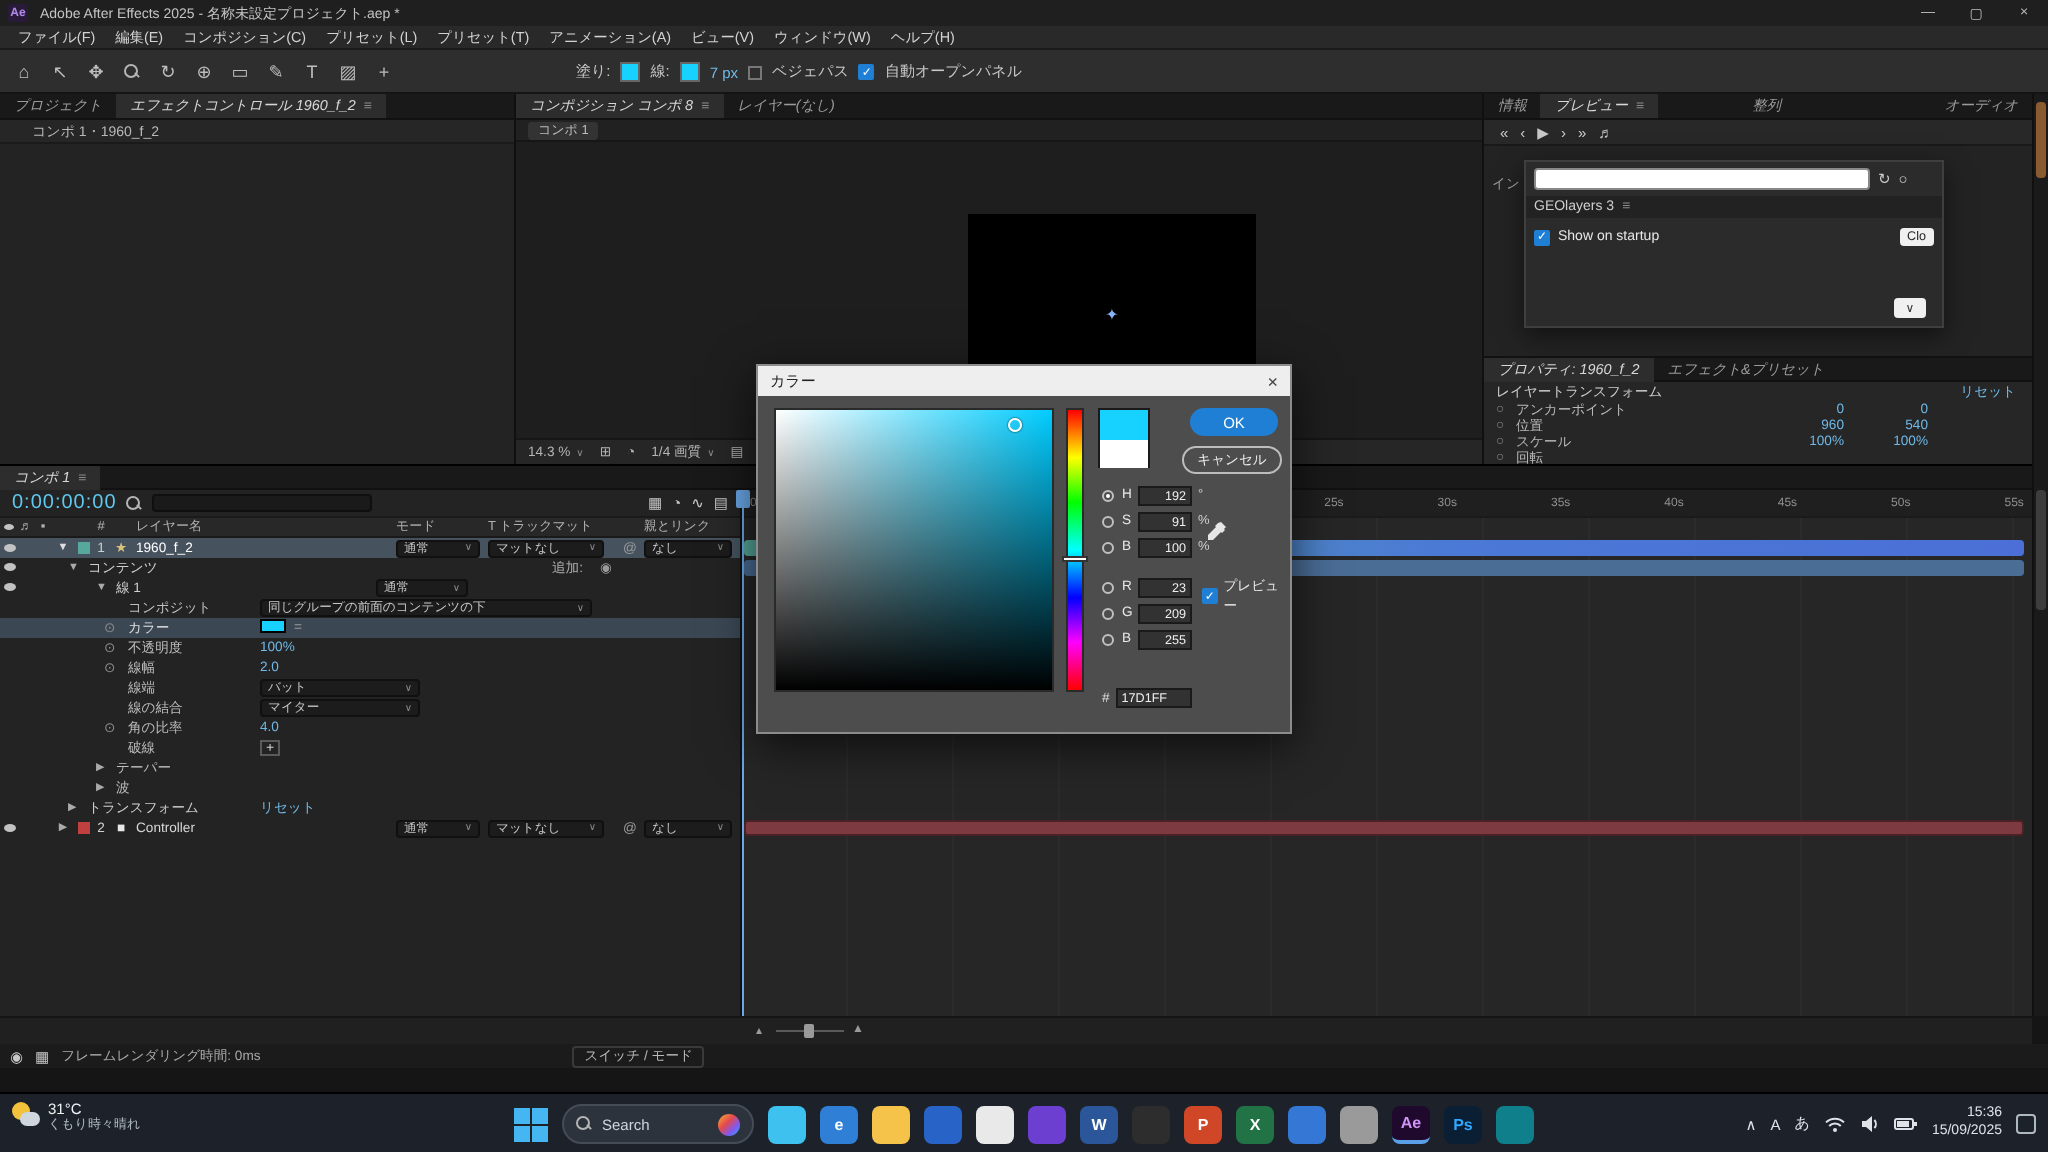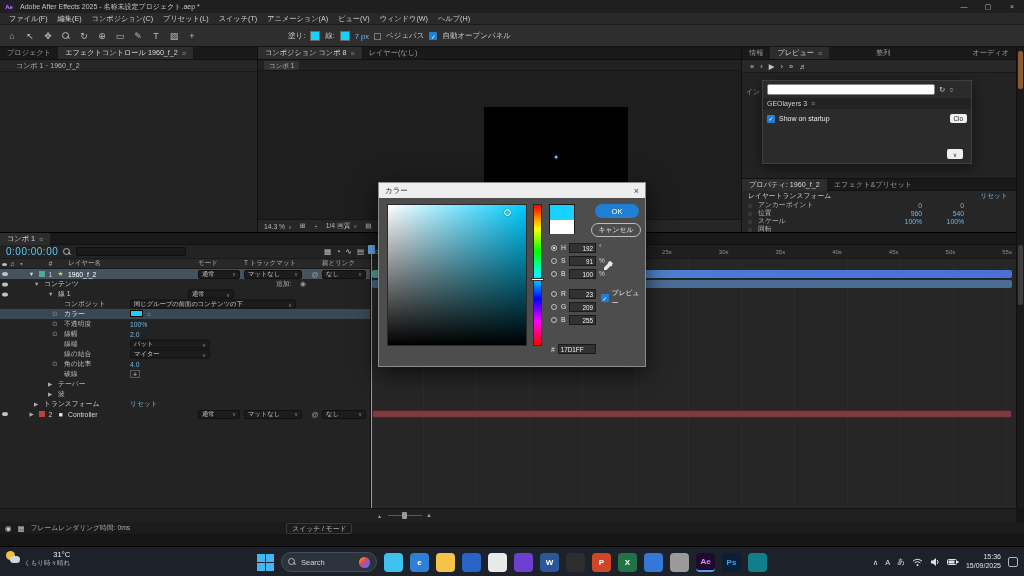--- a/index.html
+++ b/index.html
@@ -29,21 +29,21 @@
   .swatch { width:10px; height:10px; border:1px solid #666; display:inline-block; }
   .workspaces { position:absolute; right:84px; top:0; height:22px; display:flex; align-items:center; gap:9px; }
   .ws { font-size:7.2px; color:#bdbdbd; padding:2px 4px; }
   .ws.active { background:#3d3d3d; color:#fff; border-radius:2px; }
   .mag { width:8px; height:8px; position:relative; display:inline-block; }
   .mag::before { content:""; position:absolute; left:0; top:0; width:5px; height:5px; border:1px solid #b5b5b5; border-radius:50%; }
   .mag::after { content:""; position:absolute; left:5px; top:5px; width:3px; height:1px; background:#b5b5b5; transform:rotate(45deg); }
 
   
   .tabstrip { background:#191919; display:flex; align-items:stretch; height:13px; border-bottom:1px solid #111; }
-  .tab { padding:0 7px; font-size:7.2px; color:#9b9b9b; display:inline-flex; align-items:center; gap:4px; white-space:nowrap; }
+  .tab { padding:0 7px; font-size:7.2px; color:#9b9b9b; display:inline-flex; align-items:center; gap:4px; white-space:nowrap;font-style:italic; }
   .tab.active { background:#2d2d2d; color:#d8d8d8; }
   .menu-glyph { color:#8a8a8a; font-size:7px; }
   .panel { position:absolute; background:#232323; }
   .vblue { color:#6fb9e8; }
   .dd { display:inline-flex; align-items:center; justify-content:space-between; background:#1c1c1c;
         border:1px solid #101010; border-radius:2px; height:9px; font-size:6.3px; color:#c6c6c6;
         padding:0 3px; overflow:hidden; white-space:nowrap; }
   .car { font-size:5px; color:#8a8a8a; margin-left:3px; }
   .eye { width:6px; height:4px; border-radius:50%; background:#c2c2c2; display:inline-block; }
 
@@ -110,21 +110,21 @@
       <span class="winbtn">▢</span>
       <span class="winbtn">×</span>
     </span>
   </div>
 
   <div class="menubar">
     <span class="menu-item">ファイル(F)</span>
     <span class="menu-item">編集(E)</span>
     <span class="menu-item">コンポジション(C)</span>
     <span class="menu-item">プリセット(L)</span>
-    <span class="menu-item">スイッチ(T)</span>
+    <span class="menu-item">プリセット(T)</span>
     <span class="menu-item">アニメーション(A)</span>
     <span class="menu-item">ビュー(V)</span>
     <span class="menu-item">ウィンドウ(W)</span>
     <span class="menu-item">ヘルプ(H)</span>
   </div>
 
   <div class="toolbar">
     <div class="tools-left">
       <span class="tool">⌂</span>
       <span class="tool">↖</span>
@@ -556,21 +556,21 @@
       </div>
     </div>
   </div>
 
   <div class="taskbar">
     <div class="abs" style="left:6px; top:3px; display:flex; align-items:center; gap:4px;">
       <span style="position:relative; width:14px; height:14px; display:inline-block;">
         <span style="position:absolute; left:0; top:0; width:9px; height:9px; border-radius:50%; background:#f3c13a;"></span>
         <span style="position:absolute; left:4px; top:5px; width:10px; height:7px; border-radius:4px; background:#cfd6dd;"></span>
       </span>
-      <span style="display:flex; flex-direction:column; line-height:1.2;align-items:flex-end;">
+      <span style="display:flex; flex-direction:column; line-height:1.2;">
         <span style="font-size:7.5px; color:#eef1f4;">31°C</span>
         <span style="font-size:6.5px; color:#aeb8c2;">くもり時々晴れ</span>
       </span>
     </div>
 
     <div class="tb-center">
       <span class="winlogo">
           <span></span>
           <span></span>
           <span></span>

